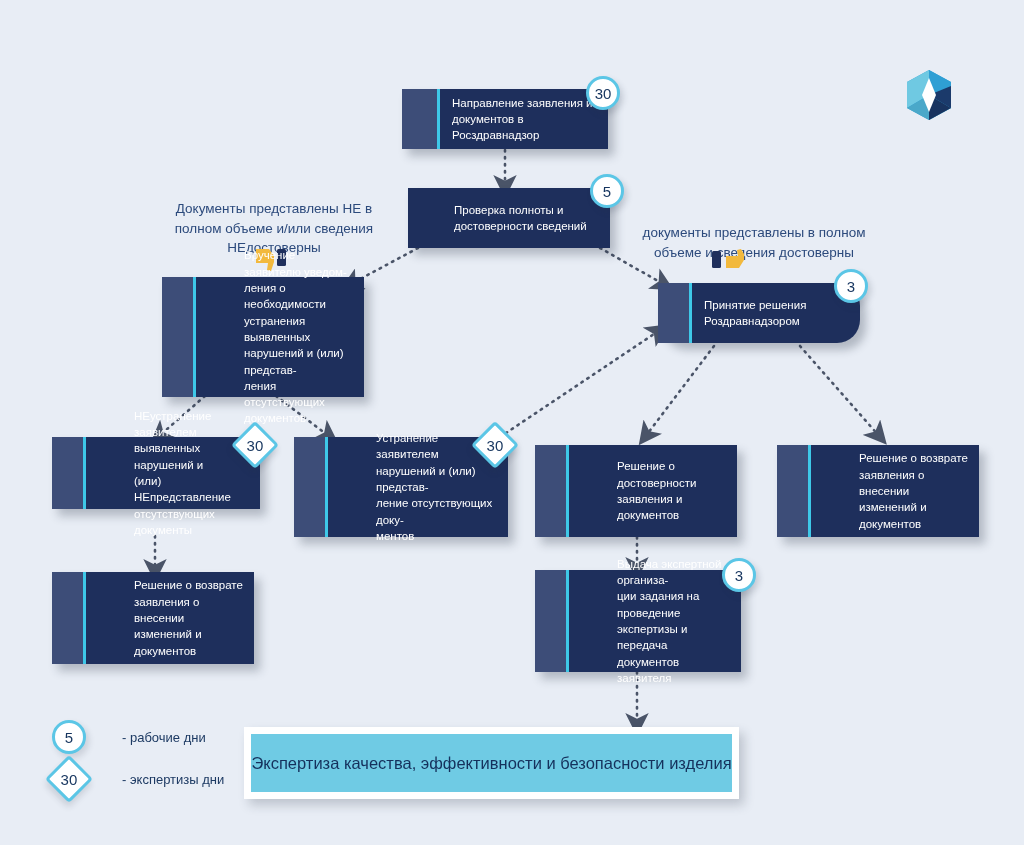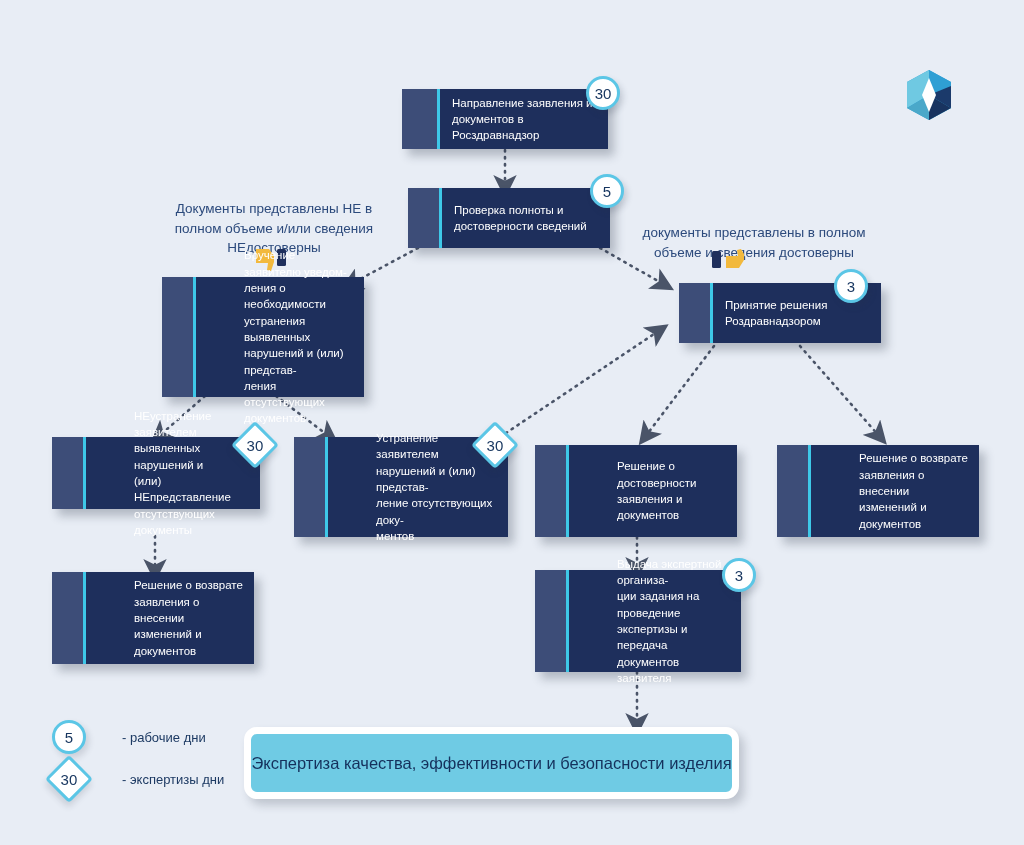--- a/index.html
+++ b/index.html
@@ -194,21 +194,21 @@
 
   <div class="box" style="left:402px; top:89px; width:206px; height:60px;">
     <div class="tab" style="width:38px;"></div>
     <div class="body">Направление заявления и
 документов в Росздравнадзор</div>
   </div>
   <div class="badge circle" style="left:586px; top:76px;">
     <span>30</span>
   </div>
 
-  <div class="box" style="left:408px; top:188px; width:202px; height:60px;">
+  <div class="box" style="left:408px; top:188px; width:202px; height:60px;align-items:center;">
     <div class="tab" style="width:34px;"></div>
     <div class="body">Проверка полноты и
 достоверности сведений</div>
   </div>
   <div class="badge circle" style="left:590px; top:174px;">
     <span>5</span>
   </div>
 
   <div class="cond-label" style="left:152px; top:199px; width:244px;">Документы представлены НЕ в полном
 объеме и/или сведения НЕдостоверны</div>
@@ -231,21 +231,21 @@
   <div class="box tall" style="left:162px; top:277px; width:202px; height:120px;">
     <div class="tab" style="width:34px;"></div>
     <div class="body">Вручение заявителю уведом-
 ления о необходимости
 устранения выявленных
 нарушений и (или) представ-
 ления отсутствующих
 документов</div>
   </div>
 
-  <div class="box" style="left:679px; top:283px; width:202px; height:60px;">
+  <div class="box" style="left:658px; top:283px; width:202px; height:60px;border-radius:23px;">
     <div class="tab" style="width:34px;"></div>
     <div class="body">Принятие решения
 Роздравнадзором</div>
   </div>
   <div class="badge circle" style="left:834px; top:269px;">
     <span>3</span>
   </div>
 
   <div class="box tall" style="left:52px; top:437px; width:208px; height:72px;">
     <div class="tab" style="width:34px;"></div>
@@ -294,21 +294,21 @@
     <div class="tab" style="width:34px;"></div>
     <div class="body">Выдача экспертной организа-
 ции задания на проведение
 экспертизы и передача
 документов заявителя</div>
   </div>
   <div class="badge circle" style="left:722px; top:558px;">
     <span>3</span>
   </div>
 
-  <div class="final-box" style="left:244px; top:727px; width:495px; height:72px;border-radius:13px;">
+  <div class="final-box" style="left:244px; top:727px; width:495px; height:72px;">
     <span>Экспертиза качества, эффективности и безопасности изделия</span>
   </div>
 
   <div class="legend-row" style="left:52px; top:720px;">
     <div class="legend-badge circle">
       <span>5</span>
     </div>
     <div class="legend-text">- рабочие дни</div>
   </div>
 

